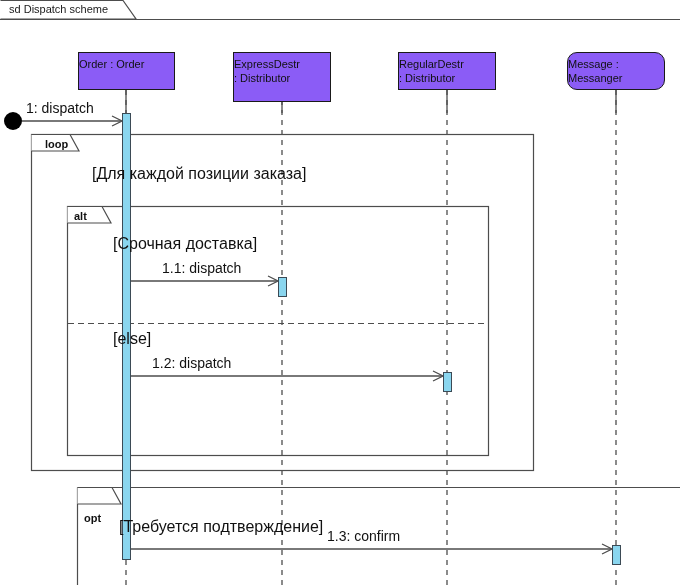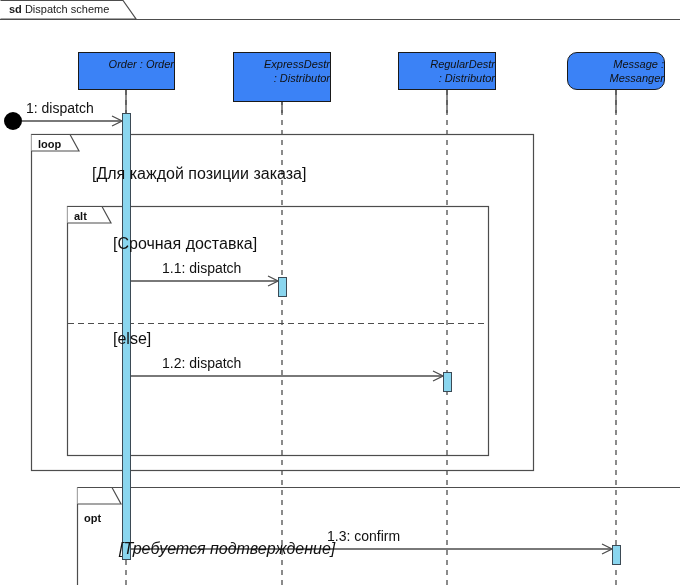--- a/index.html
+++ b/index.html
@@ -31,37 +31,36 @@
   .frame-tab-label {
     position: absolute;
     left: 9px;
     top: 3px;
     font-size: 11px;
     color: #1a1a1a;
     white-space: nowrap;
     line-height: 13px;
   }
   .frame-tab-label .kw {
-    font-weight: bold;
+    font-weight: normal;
     text-align: right;
   }
 
   
   .lifeline-head {
     position: absolute;
     box-sizing: border-box;
-    background: #3b82f6;
+    background: #8b5cf6;
     border: 1px solid #1a1a1a;
-    text-align: right;
+    text-align: left;
     font-size: 11px;
     color: #111111;
     line-height: 14px;
     padding-top: 4px;
     overflow: hidden;
-    font-style: italic;
   }
   .lifeline-head .ln { display: block; white-space: nowrap; }
 
   
   .frag-kw {
     position: absolute;
     font-size: 11px;
     font-weight: bold;
     color: #111111;
     line-height: 12px;
@@ -173,27 +172,27 @@
   <div class="lifeline-head" style="left:567px; top:52px; width:98px; height:38px;border-radius:10px;">
     <span class="ln">Message :</span>
     <span class="ln">Messanger</span>
   </div>
 
   <div class="activation" style="left:122px; top:113px; width:9px; height:447px;"></div>
   <div class="activation" style="left:278px; top:277px; width:9px; height:20px;"></div>
   <div class="activation" style="left:443px; top:372px; width:9px; height:20px;"></div>
   <div class="activation" style="left:612px; top:545px; width:9px; height:20px;"></div>
 
-  <div class="frag-kw" style="left:38px; top:138px;">loop</div>
+  <div class="frag-kw" style="left:45px; top:138px;">loop</div>
   <div class="frag-kw" style="left:74px; top:210px;">alt</div>
   <div class="frag-kw" style="left:84px; top:491px;margin-top:21px;">opt</div>
 
   <div class="guard" style="left:92px; top:167px;">[Для каждой позиции заказа]</div>
   <div class="guard" style="left:113px; top:237px;">[Срочная доставка]</div>
   <div class="guard" style="left:113px; top:332px;">[else]</div>
-  <div class="guard" style="left:119px; top:542px;font-style:italic;">[Требуется подтверждение]</div>
+  <div class="guard" style="left:119px; top:520px;">[Требуется подтверждение]</div>
 
   <div class="msg-label" style="left:26px; top:102px;">1: dispatch</div>
   <div class="msg-label" style="left:162px; top:262px;">1.1: dispatch</div>
-  <div class="msg-label" style="left:162px; top:357px;">1.2: dispatch</div>
+  <div class="msg-label" style="left:152px; top:357px;">1.2: dispatch</div>
   <div class="msg-label" style="left:327px; top:530px;">1.3: confirm</div>
 
 </div>
 
 </body></html>

